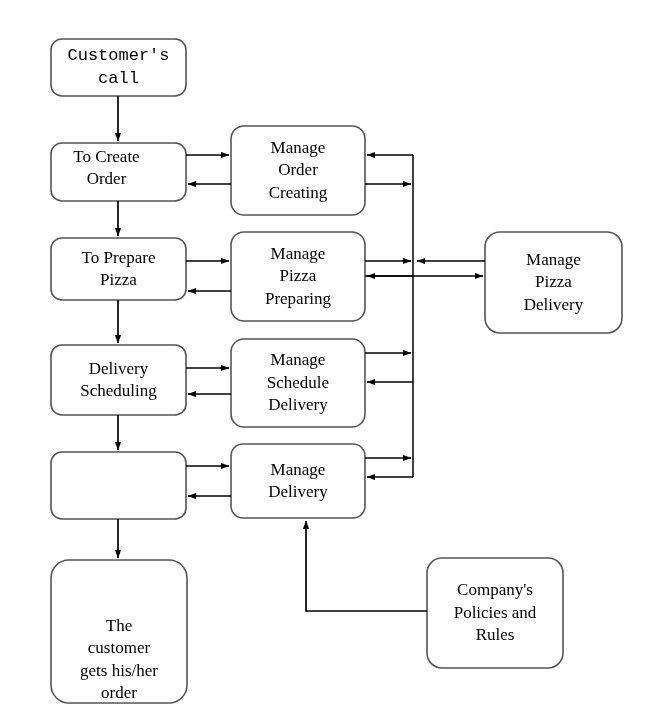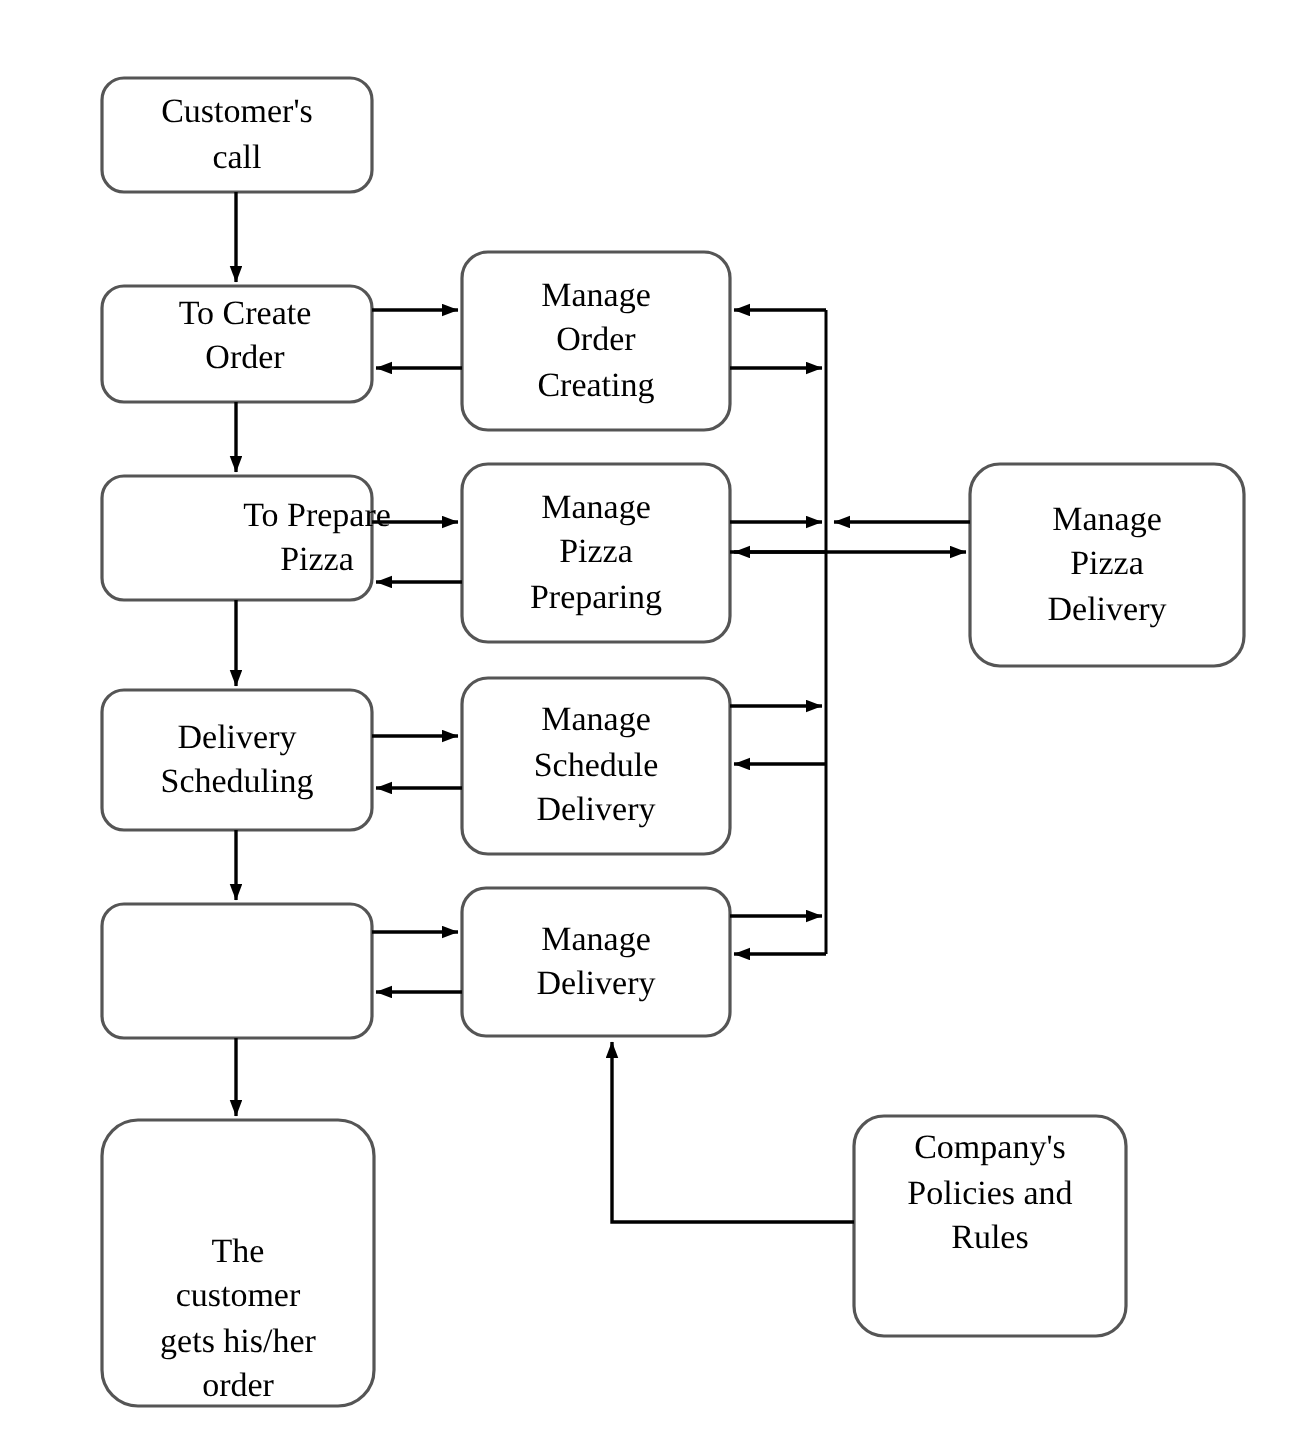--- a/index.html
+++ b/index.html
@@ -113,25 +113,25 @@
 
     <line class="edge-line" x1="413" y1="382" x2="367" y2="382" marker-end="url(#arrow)"></line>
 
     <line class="edge-line" x1="365" y1="458" x2="411" y2="458" marker-end="url(#arrow)"></line>
 
     <line class="edge-line" x1="413" y1="477" x2="367" y2="477" marker-end="url(#arrow)"></line>
 
     <path class="edge-line" d="M427,611 L306,611 L306,521" marker-end="url(#arrow)"></path>
   </svg>
 
-  <div class="node-label" style="left:51px;  top:39px;  width:135px; height:57px;">Customer's
+  <div class="node-label" style="left:51px;  top:39px;  width:135px; height:57px;font-family:Liberation Mono, monospace;">Customer's
 call</div>
-  <div class="node-label" style="left:55px;  top:143px; width:135px; height:50px;">To Create
+  <div class="node-label" style="left:39px;  top:143px; width:135px; height:50px;">To Create
 Order</div>
-  <div class="node-label" style="left:51px;  top:238px; width:135px; height:62px;padding-left:40px;">To Prepare
+  <div class="node-label" style="left:51px;  top:238px; width:135px; height:62px;">To Prepare
 Pizza</div>
   <div class="node-label" style="left:51px;  top:345px; width:135px; height:70px;">Delivery
 Scheduling</div>
   <div class="node-label" style="left:51px;  top:560px; width:136px; height:143px;margin-top:28px;">The
 customer
 gets his/her
 order</div>
 
   <div class="node-label" style="left:231px; top:126px; width:134px; height:89px;">Manage
 Order
@@ -141,17 +141,17 @@
 Preparing</div>
   <div class="node-label" style="left:231px; top:339px; width:134px; height:88px;">Manage
 Schedule
 Delivery</div>
   <div class="node-label" style="left:231px; top:444px; width:134px; height:74px;">Manage
 Delivery</div>
 
   <div class="node-label" style="left:485px; top:232px; width:137px; height:101px;">Manage
 Pizza
 Delivery</div>
-  <div class="node-label" style="left:427px; top:542px; width:136px; height:110px;">Company's
+  <div class="node-label" style="left:427px; top:558px; width:136px; height:110px;">Company's
 Policies and
 Rules</div>
 
 </div>
 
 </body></html>

